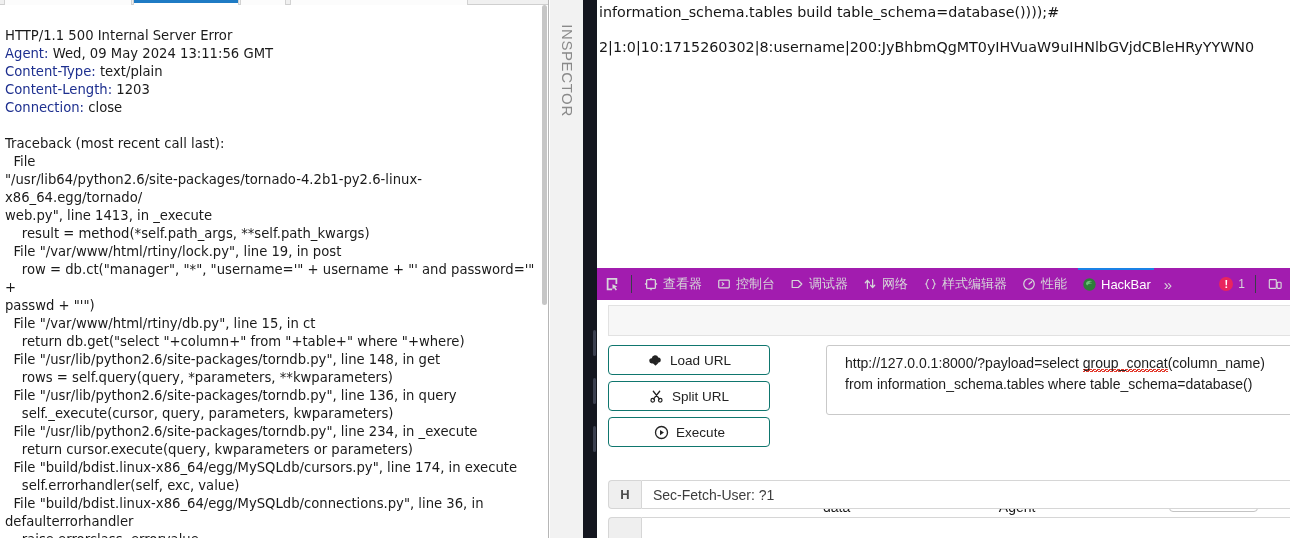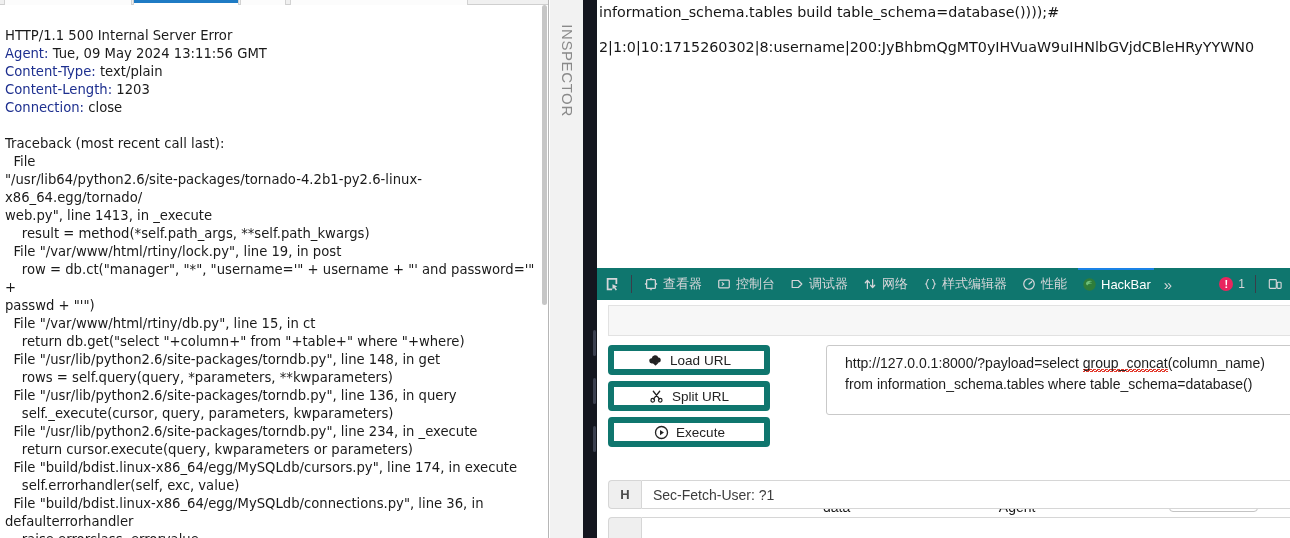--- a/index.html
+++ b/index.html
@@ -115,21 +115,21 @@
     white-space: nowrap;
     overflow: hidden;
   }
   .code-top .l1 { display: block; }
   .code-top .l2 { display: block; margin-top: 10px; }
 
   
   .devtools-toolbar {
     position: absolute; left: 0; top: 268px;
     width: 693px; height: 32px;
-    background: #0f766e;
+    background: #a21caf;
     display: flex;
     align-items: center;
     color: #d8d8d8;
     font-size: 13px;
   }
   .dt-btn {
     display: flex; align-items: center; gap: 4px;
     height: 32px; padding: 0 7px;
     position: relative;
     white-space: nowrap;
@@ -176,21 +176,21 @@
     width: 682px;
   }
   .hb-row1 { display: flex; align-items: flex-start; }
   .hb-buttons { width: 166px; flex: 0 0 166px; }
   .hb-btn {
     display: flex; align-items: center; justify-content: center;
     gap: 7px;
     width: 162px; height: 30px;
     margin-bottom: 6px;
     background: #ffffff;
-    border: 6px solid #0f766e;
+    border: 1px solid #0f766e;
     border-radius: 4px;
     font-size: 13.5px;
     color: #222;
   }
   .hb-urlwrap { flex: 1 1 auto; margin-left: 32px; }
   .hb-url {
     width: 100%; height: 70px;
     border: 1px solid #c9c9c9;
     border-radius: 3px;
     padding: 7px 18px;
@@ -268,21 +268,21 @@
 
     <div class="tabstrip">
       <div class="tab t1"></div>
       <div class="tab t2"></div>
       <div class="tab t3"></div>
       <div class="tab t4"></div>
     </div>
 
     <div class="resp-body">
 <span>HTTP/1.1 500 Internal Server Error</span>
-<span class="hdr-name">Agent:</span><span> Tue, 09 May 2024 13:11:56 GMT</span>
+<span class="hdr-name">Agent:</span><span> Wed, 09 May 2024 13:11:56 GMT</span>
 <span class="hdr-name">Content-Type:</span><span> text/plain</span>
 <span class="hdr-name">Content-Length:</span><span> 1203</span>
 <span class="hdr-name">Connection:</span><span> close</span>
 
 <span>Traceback (most recent call last):</span>
 <span>  File</span>
 <span>"/usr/lib64/python2.6/site-packages/tornado-4.2b1-py2.6-linux-x86_64.egg/tornado/</span>
 <span>web.py", line 1413, in _execute</span>
 <span>    result = method(*self.path_args, **self.path_kwargs)</span>
 <span>  File "/var/www/html/rtiny/lock.py", line 19, in post</span>

